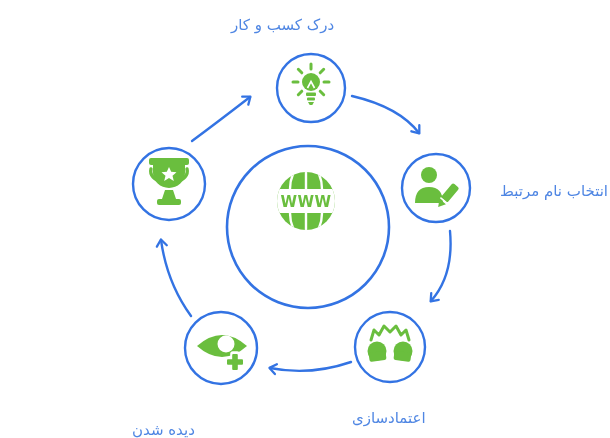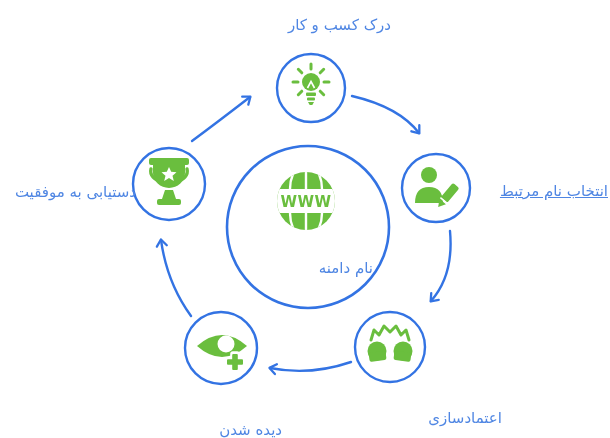--- a/index.html
+++ b/index.html
@@ -3,21 +3,21 @@
 <meta charset="utf-8">
 <style>
   html,body{margin:0;padding:0;background:#fff;}
   #stage{
     position:relative;width:610px;height:438px;background:#ffffff;overflow:hidden;
     font-family:"DejaVu Sans","Liberation Sans",sans-serif;
   }
   #diagram-svg{position:absolute;left:0;top:0;}
   .lbl{
     position:absolute;direction:rtl;color:#4f86e3;font-size:15px;line-height:20px;
-    text-align:right;white-space:nowrap;
+    text-align:left;white-space:nowrap;
   }
   .node-stroke{fill:none;stroke:#3373e3;stroke-width:2.4px;}
   .arrow{fill:none;stroke:#3373e3;stroke-width:2.4px;stroke-linecap:round;}
   .g-fill{fill:#6abe3e;}
   .g-stroke{stroke:#6abe3e;stroke-width:3px;stroke-linecap:round;stroke-linejoin:round;fill:none;}
   .w-fill{fill:#ffffff;}
   .www-text{font-family:"DejaVu Sans","Liberation Sans",sans-serif;font-weight:bold;
     font-size:15px;letter-spacing:0.5px;fill:#6abe3e;}
 </style>
 </head>
@@ -113,22 +113,20 @@
       <path class="g-fill" d="M153,165 h32 v8 a16,15 0 0 1 -32,0 z"></path>
       <path class="w-fill" d="M169,167 L171.2,171.8 L176.5,172.3 L172.5,175.8 L173.8,181 L169,178
                              L164.2,181 L165.5,175.8 L161.5,172.3 L166.8,171.8 Z"></path>
       <path class="g-fill" d="M165,190 h8 l3,9 h-14 z"></path>
       <rect class="g-fill" x="157" y="199" width="24" height="6" rx="2"></rect>
     </g>
   </svg>
 
   <div class="lbl" style="left:231px;top:15px;width:160px;">درک کسب و کار</div>
 
-  <div class="lbl" style="left:506px;top:181px;width:102px;text-align:left;text-decoration:underline;">انتخاب نام مرتبط</div>
+  <div class="lbl" style="left:506px;top:181px;width:102px;text-align:left;">انتخاب نام مرتبط</div>
 
   <div class="lbl" style="left:352px;top:408px;width:150px;">اعتمادسازی</div>
 
   <div class="lbl" style="left:132px;top:420px;width:150px;">دیده شدن</div>
 
-  <div class="lbl" style="left:0px;top:182px;width:136px;">دستیابی به موفقیت</div>
 
-  <div class="lbl" style="left:233px;top:258px;width:140px;">نام دامنه</div>
 </div>
 
 </body></html>

